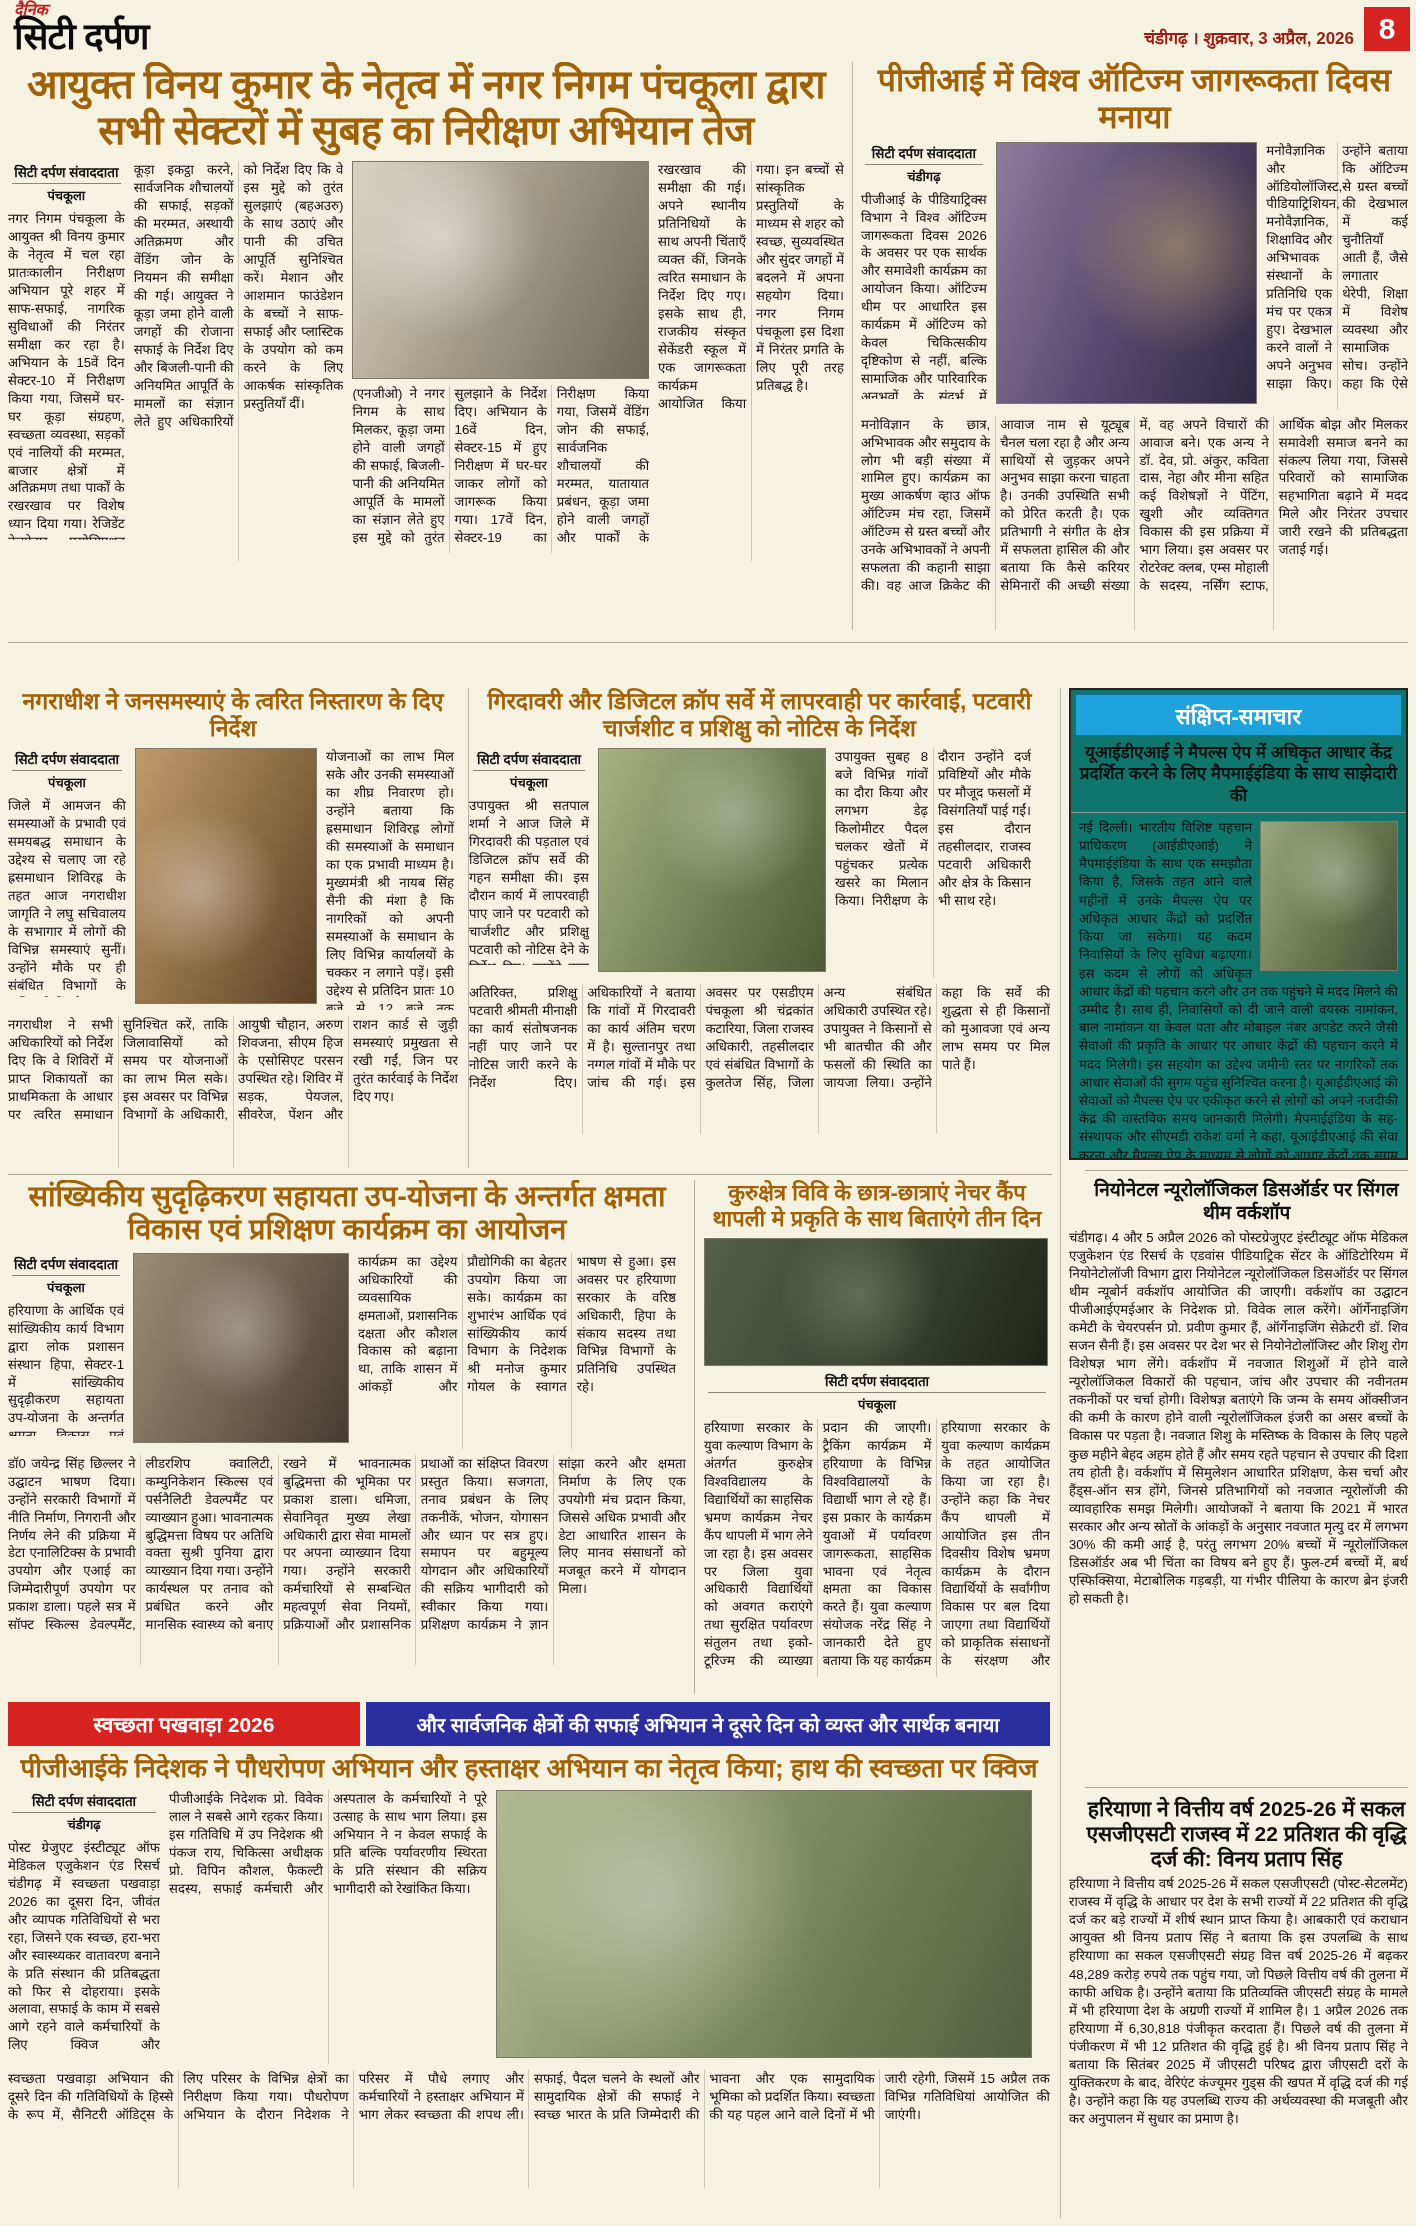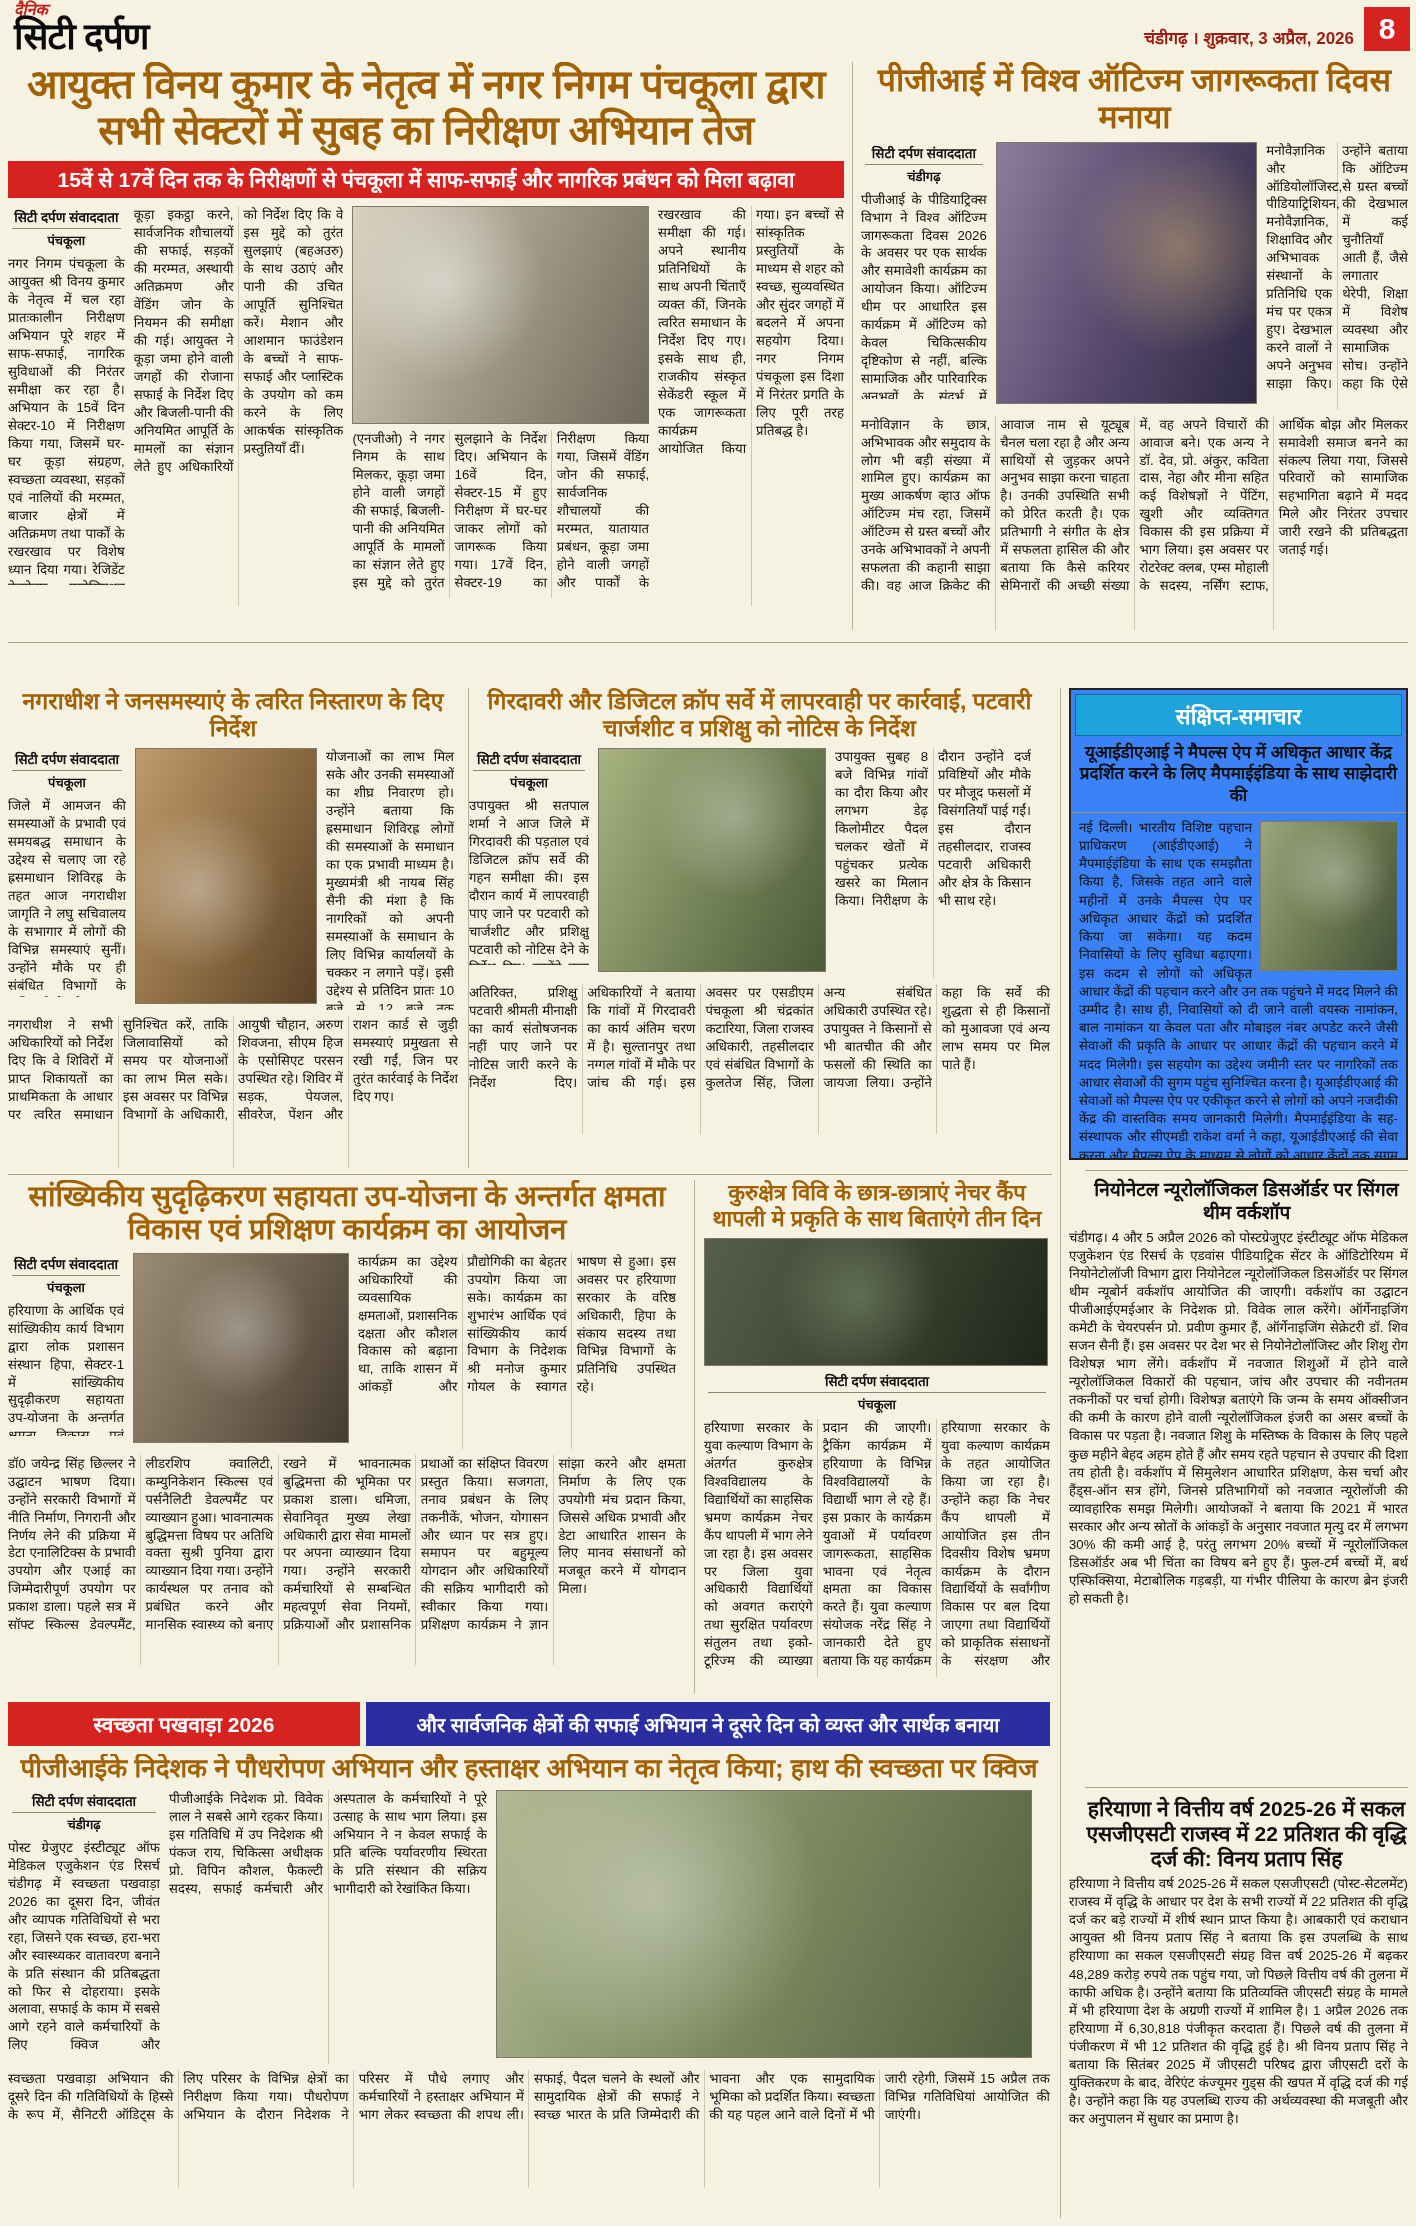--- a/index.html
+++ b/index.html
@@ -52,21 +52,21 @@
            linear-gradient(115deg,#b2ba94 0%,#7e8a60 50%,#525f40 100%);}
   .ph-brief{background:radial-gradient(circle at 55% 35%,rgba(255,255,255,.3),transparent 45%),
            linear-gradient(115deg,#9aa67e 0%,#69774e 55%,#44503a 100%);}
   
   #lead{left:8px;top:62px;width:836px;height:568px;}
   #autism{left:852px;top:62px;width:556px;height:568px;border-left:1px solid #b9b4a0;padding-left:8px;}
   .hline{position:absolute;left:8px;width:1400px;border-top:1px solid #a8a38e;}
   #nagradhish{left:8px;top:688px;width:450px;height:480px;}
   #girdawari{left:468px;top:688px;width:582px;height:480px;border-left:1px solid #b9b4a0;}
   #rail{left:1060px;top:688px;width:348px;height:1530px;border-left:1px solid #b9b4a0;padding-left:8px;}
-  #briefs-box{border:2px solid #222;background:#3b82f6;height:468px;overflow:hidden;}
+  #briefs-box{border:2px solid #222;background:#0f766e;height:468px;overflow:hidden;}
   .brief-band{background:#1fa3dc;color:#fff;font-size:22px;font-weight:bold;text-align:center;
         padding:5px 4px;margin:4px;border:1px solid #166f97;}
   .brief-head{font-size:17px;font-weight:bold;text-align:center;line-height:1.25;padding:2px 8px 6px 8px;
         border-bottom:1px solid #999;}
   .brief-body{padding:6px 8px;font-size:13.2px;line-height:1.38;text-align:justify;}
   .brief-photo{float:right;width:138px;height:150px;margin:2px 0 4px 8px;}
   .rail-h{font-size:19px;font-weight:bold;text-align:center;line-height:1.2;margin:10px 0 4px 16px;
         border-top:1px solid #a8a38e;padding-top:8px;}
   .rail-body{font-size:13.2px;line-height:1.37;text-align:justify;overflow:hidden;}
   #stats{left:8px;top:1180px;width:678px;height:514px;}
@@ -87,21 +87,20 @@
     <div class="logo-wrap">
       <div class="edition">दैनिक</div>
       <div class="logo">सिटी दर्पण</div>
     </div>
     <div class="dateline">चंडीगढ़ । शुक्रवार, 3 अप्रैल, 2026</div>
     <div class="pagenum">8</div>
   </div>
 
   <div class="art" id="lead">
     <h1 class="h-lead">आयुक्त विनय कुमार के नेतृत्व में नगर निगम पंचकूला द्वारा सभी सेक्टरों में सुबह का निरीक्षण अभियान तेज</h1>
-    <div class="redbar">15वें से 17वें दिन तक के निरीक्षणों से पंचकूला में साफ-सफाई और नागरिक प्रबंधन को मिला बढ़ावा</div>
     <div class="grid mt8" style="height:400px;">
       <div class="cell" style="width:118px;">
         <div class="byline">
           <div class="byname">सिटी दर्पण संवाददाता</div>
           <div class="byplace">पंचकूला</div>
         </div>
         <div class="txt" style="height:330px;overflow:hidden;">नगर निगम पंचकूला के आयुक्त श्री विनय कुमार के नेतृत्व में चल रहा प्रातःकालीन निरीक्षण अभियान पूरे शहर में साफ-सफाई, नागरिक सुविधाओं की निरंतर समीक्षा कर रहा है। अभियान के 15वें दिन सेक्टर-10 में निरीक्षण किया गया, जिसमें घर-घर कूड़ा संग्रहण, स्वच्छता व्यवस्था, सड़कों एवं नालियों की मरम्मत, बाजार क्षेत्रों में अतिक्रमण तथा पार्कों के रखरखाव पर विशेष ध्यान दिया गया। रेजिडेंट वेलफेयर एसोसिएशन (फ्रअ) ने उत्साहपूर्वक अभियान में भाग लिया और अपनी समस्याएं साझा कीं। आसमान फाउंडेशन और मेशान फाउंडेशन के बच्चों ने शानदार सांस्कृतिक प्रस्तुतियाँ दीं, जिनमें नाटक और कूड़े को अलग-अलग करने के बारे में लोगों को जागरूक किया गया। इसके अलावा, ट्रिनिटी क्लीनलेनेस</div>
       </div>
       <div class="cell txt cols2" style="width:212px;height:400px;">कूड़ा इकट्ठा करने, सार्वजनिक शौचालयों की सफाई, सड़कों की मरम्मत, अस्थायी अतिक्रमण और वेंडिंग जोन के नियमन की समीक्षा की गई। आयुक्त ने कूड़ा जमा होने वाली जगहों की रोजाना सफाई के निर्देश दिए और बिजली-पानी की अनियमित आपूर्ति के मामलों का संज्ञान लेते हुए अधिकारियों को निर्देश दिए कि वे इस मुद्दे को तुरंत सुलझाएं (बहअउरु) के साथ उठाएं और पानी की उचित आपूर्ति सुनिश्चित करें। मेशान और आशमान फाउंडेशन के बच्चों ने साफ-सफाई और प्लास्टिक के उपयोग को कम करने के लिए आकर्षक सांस्कृतिक प्रस्तुतियाँ दीं।</div>
       <div class="cell" style="width:300px;">

